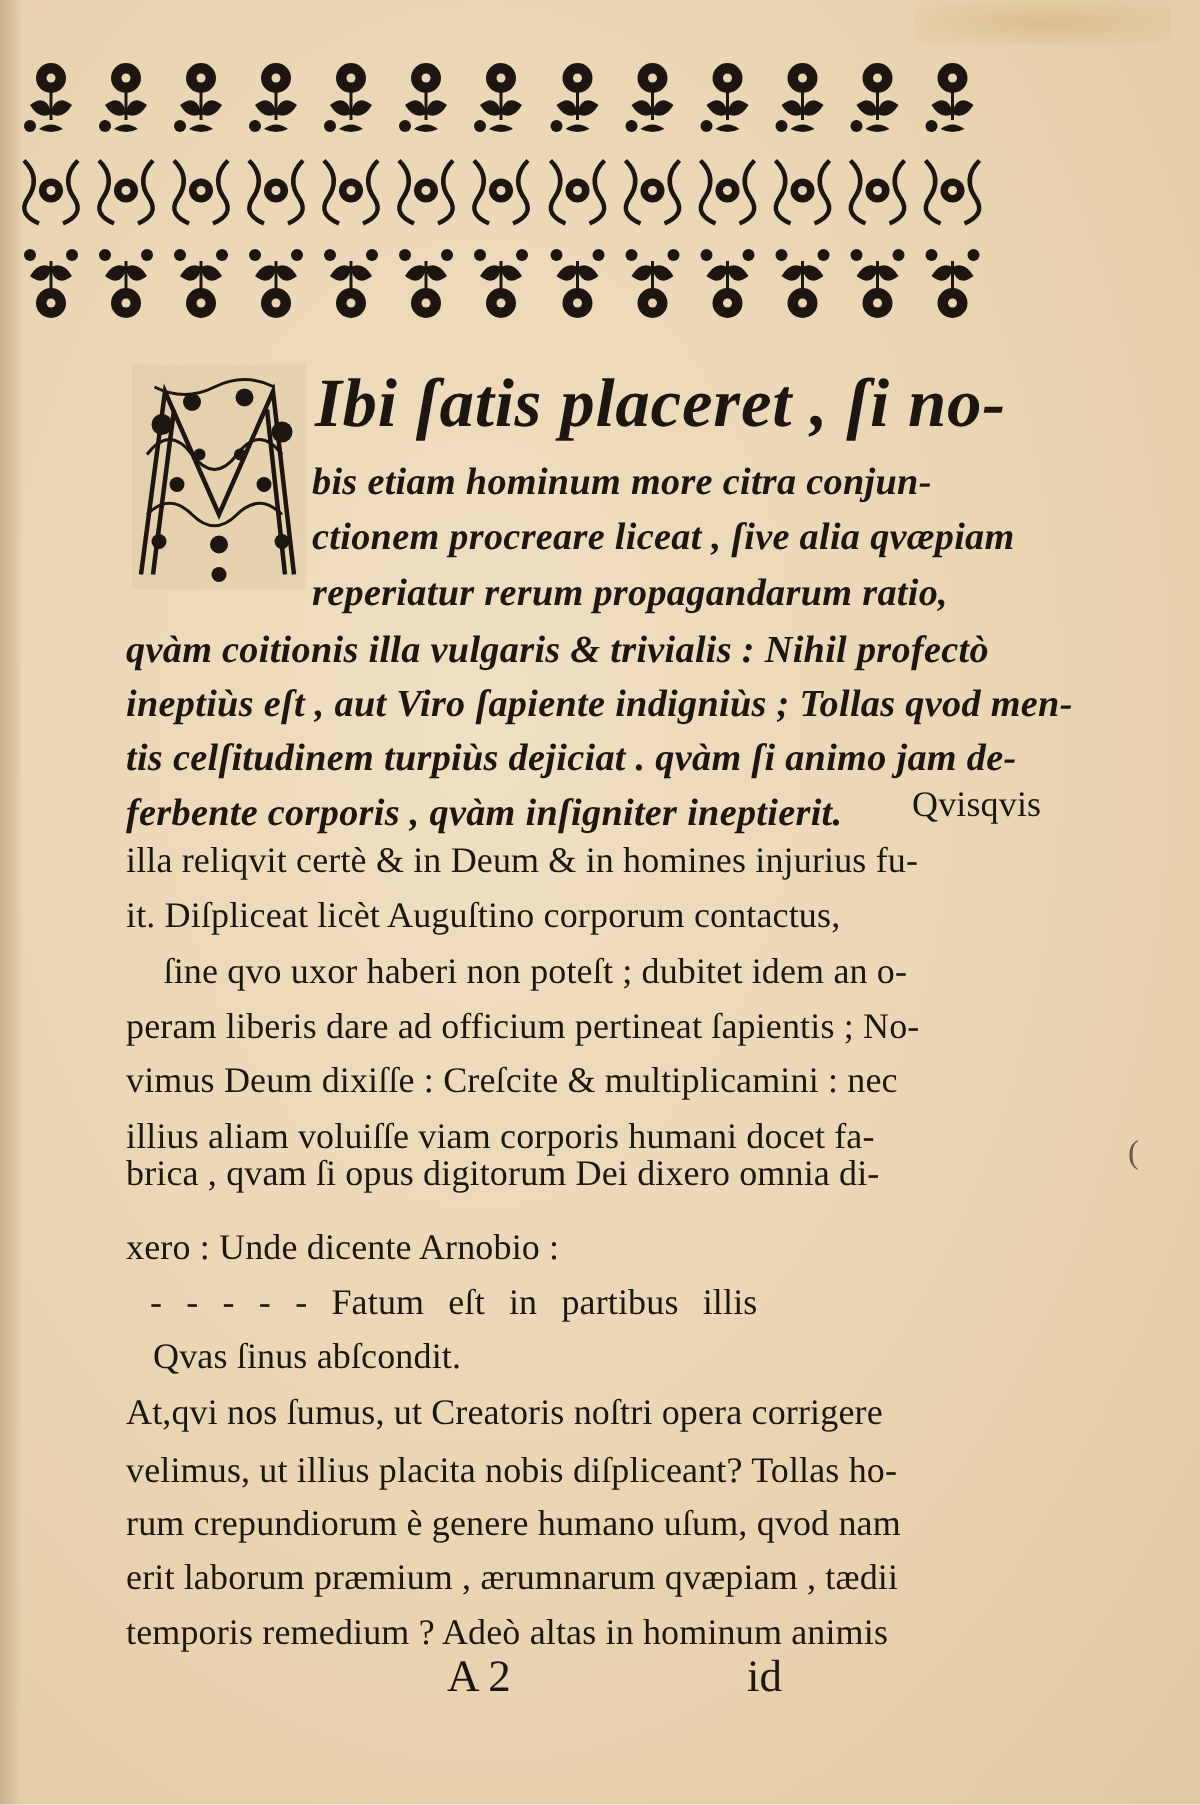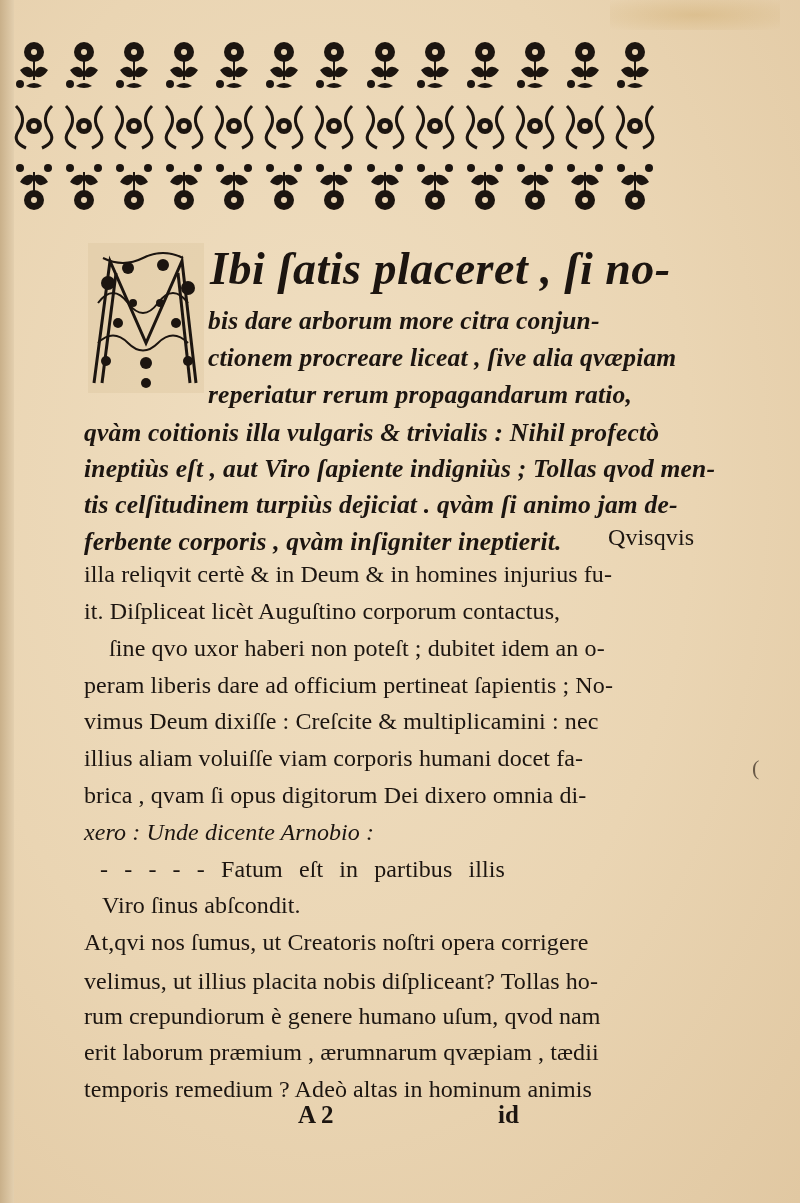--- a/index.html
+++ b/index.html
@@ -18,21 +18,21 @@
     display:grid; grid-template-rows: repeat(3, 1fr); row-gap:4px; }
   .orn-row { display:flex; justify-content:space-between; }
   .orn { width:44px; height:52px; }
   .initial-block { position:absolute; left:88px; top:243px; width:116px; height:150px; }
   .text-area { position:absolute; left:90px; top:240px; width:650px; }
   .line { position:absolute; white-space:nowrap; }
   .italic { font-style:italic; }
   .headline { font-size:46px; font-weight:bold; letter-spacing:0.5px; }
   .it-line { font-size:25.5px; font-weight:bold; letter-spacing:0.2px; }
   .rom-line { font-size:24px; letter-spacing:0.1px; }
-  .sig { position:absolute; font-size:25px; font-weight:bold; }
+  .sig { position:absolute; font-size:30px; font-weight:normal; }
   .margin-mark { position:absolute; left:752px; top:755px; font-size:22px; color:#6a5a48; }
 </style>
 </head>
 <body>
 
 <div class="left-edge"></div>
 <div class="stain"></div>
 
 <div class="ornament-band">
   <div class="orn-row" id="orn-r1">
@@ -459,40 +459,40 @@
       <path d="M10 60 q15 -20 30 0 q15 20 30 0 q15 -20 30 0"></path>
       <path d="M10 100 q15 -15 30 0 q15 15 30 0 q15 -15 30 0"></path>
       <path d="M15 15 q20 10 40 0 q20 -10 40 0"></path>
     </g>
   </svg>
 </div>
 
 <div class="text-area">
   <div class="line italic headline" style="left:120px; top:2px;">Ibi ſatis placeret , ſi no-</div>
 
-  <div class="line italic it-line" style="left:118px; top:66px;">bis dare arborum more citra conjun-</div>
+  <div class="line italic it-line" style="left:118px; top:66px;">bis etiam hominum more citra conjun-</div>
   <div class="line italic it-line" style="left:118px; top:103px;">ctionem procreare liceat , ſive alia qvæpiam</div>
   <div class="line italic it-line" style="left:118px; top:140px;">reperiatur rerum propagandarum ratio,</div>
   <div class="line italic it-line" style="left:-6px; top:178px;">qvàm coitionis illa vulgaris &amp; trivialis : Nihil profectò</div>
   <div class="line italic it-line" style="left:-6px; top:214px;">ineptiùs eſt , aut Viro ſapiente indigniùs ; Tollas qvod men-</div>
   <div class="line italic it-line" style="left:-6px; top:250px;">tis celſitudinem turpiùs dejiciat . qvàm ſi animo jam de-</div>
   <div class="line italic it-line" style="left:-6px; top:287px;">ferbente corporis , qvàm inſigniter ineptierit.</div>
   <div class="line rom-line" style="left:518px; top:284px;">Qvisqvis</div>
 
   <div class="line rom-line" style="left:-6px; top:321px;">illa reliqvit certè &amp; in Deum &amp; in homines injurius fu-</div>
   <div class="line rom-line" style="left:-6px; top:358px;">it. Diſpliceat licèt Auguſtino corporum contactus,</div>
   <div class="line rom-line" style="left:-6px; top:395px;margin-left:25px;">ſine qvo uxor haberi non poteſt ; dubitet idem an o-</div>
   <div class="line rom-line" style="left:-6px; top:432px;">peram liberis dare ad officium pertineat ſapientis ; No-</div>
   <div class="line rom-line" style="left:-6px; top:468px;">vimus Deum dixiſſe : Creſcite &amp; multiplicamini : nec</div>
   <div class="line rom-line" style="left:-6px; top:505px;">illius aliam voluiſſe viam corporis humani docet fa-</div>
-  <div class="line rom-line" style="left:-6px; top:542px;">brica , qvam ſi opus digitorum Dei dixero omnia di-</div>
-  <div class="line rom-line" style="left:-6px; top:579px;font-style:italic;">xero : Unde dicente Arnobio :</div>
+  <div class="line rom-line" style="left:-6px; top:530px;">brica , qvam ſi opus digitorum Dei dixero omnia di-</div>
+  <div class="line rom-line" style="left:-6px; top:579px;">xero : Unde dicente Arnobio :</div>
 
   <div class="line rom-line" style="left:10px; top:616px; word-spacing:10px;">- - - - -  Fatum eſt in partibus illis</div>
-  <div class="line rom-line" style="left:12px; top:652px;">Viro ſinus abſcondit.</div>
+  <div class="line rom-line" style="left:12px; top:652px;">Qvas ſinus abſcondit.</div>
 
   <div class="line rom-line" style="left:-6px; top:689px;">At,qvi nos ſumus, ut Creatoris noſtri opera corrigere</div>
   <div class="line rom-line" style="left:-6px; top:728px;">velimus, ut illius placita nobis diſpliceant? Tollas ho-</div>
   <div class="line rom-line" style="left:-6px; top:763px;">rum crepundiorum è genere humano uſum, qvod nam</div>
   <div class="line rom-line" style="left:-6px; top:799px;">erit laborum præmium , ærumnarum qvæpiam , tædii</div>
   <div class="line rom-line" style="left:-6px; top:836px;">temporis remedium ? Adeò altas in hominum animis</div>
 </div>
 
 <div class="sig" style="left:298px; top:1101px;">A 2</div>
 <div class="sig" style="left:498px; top:1101px;">id</div>

